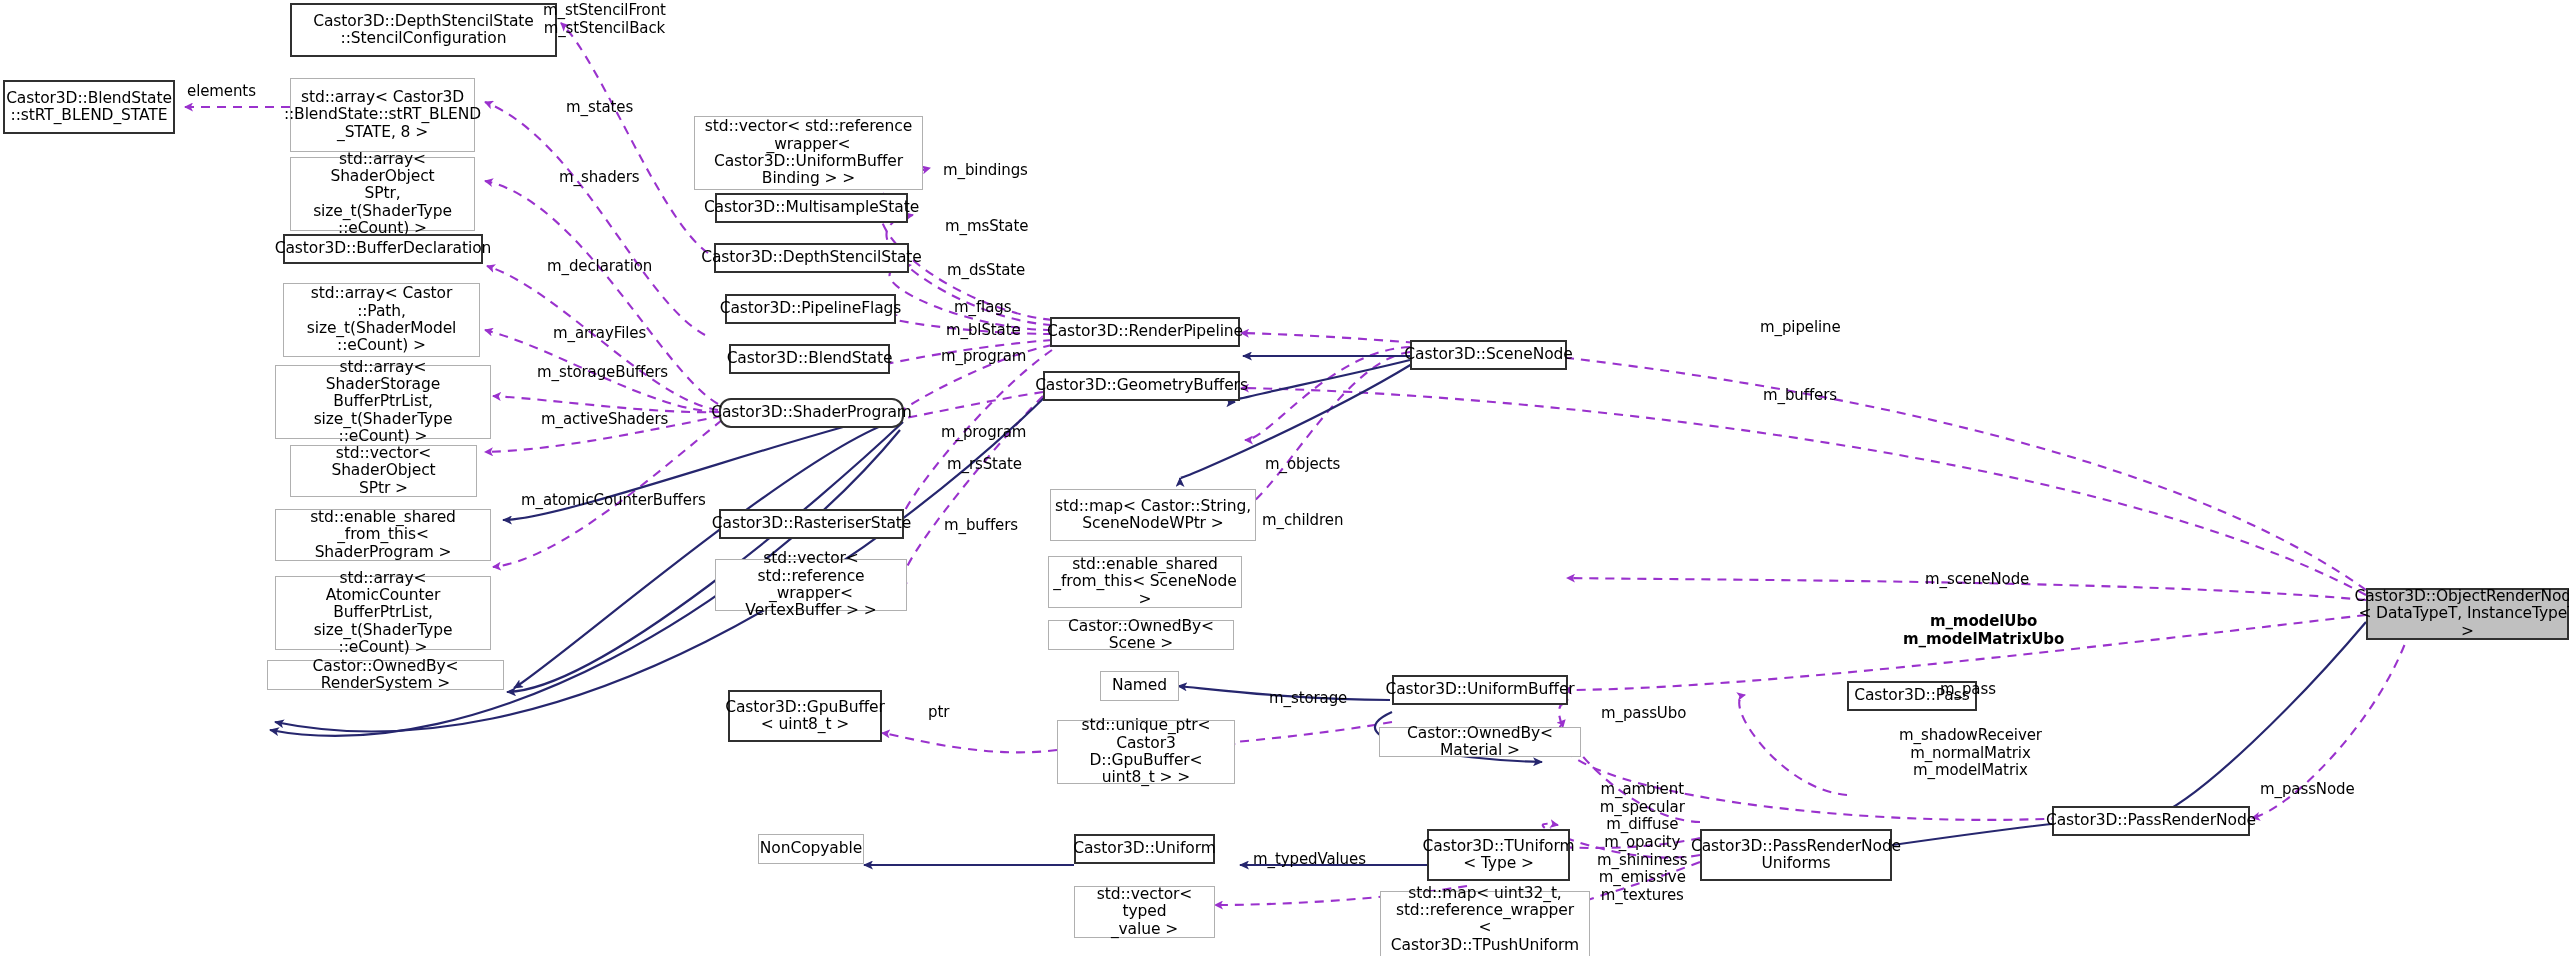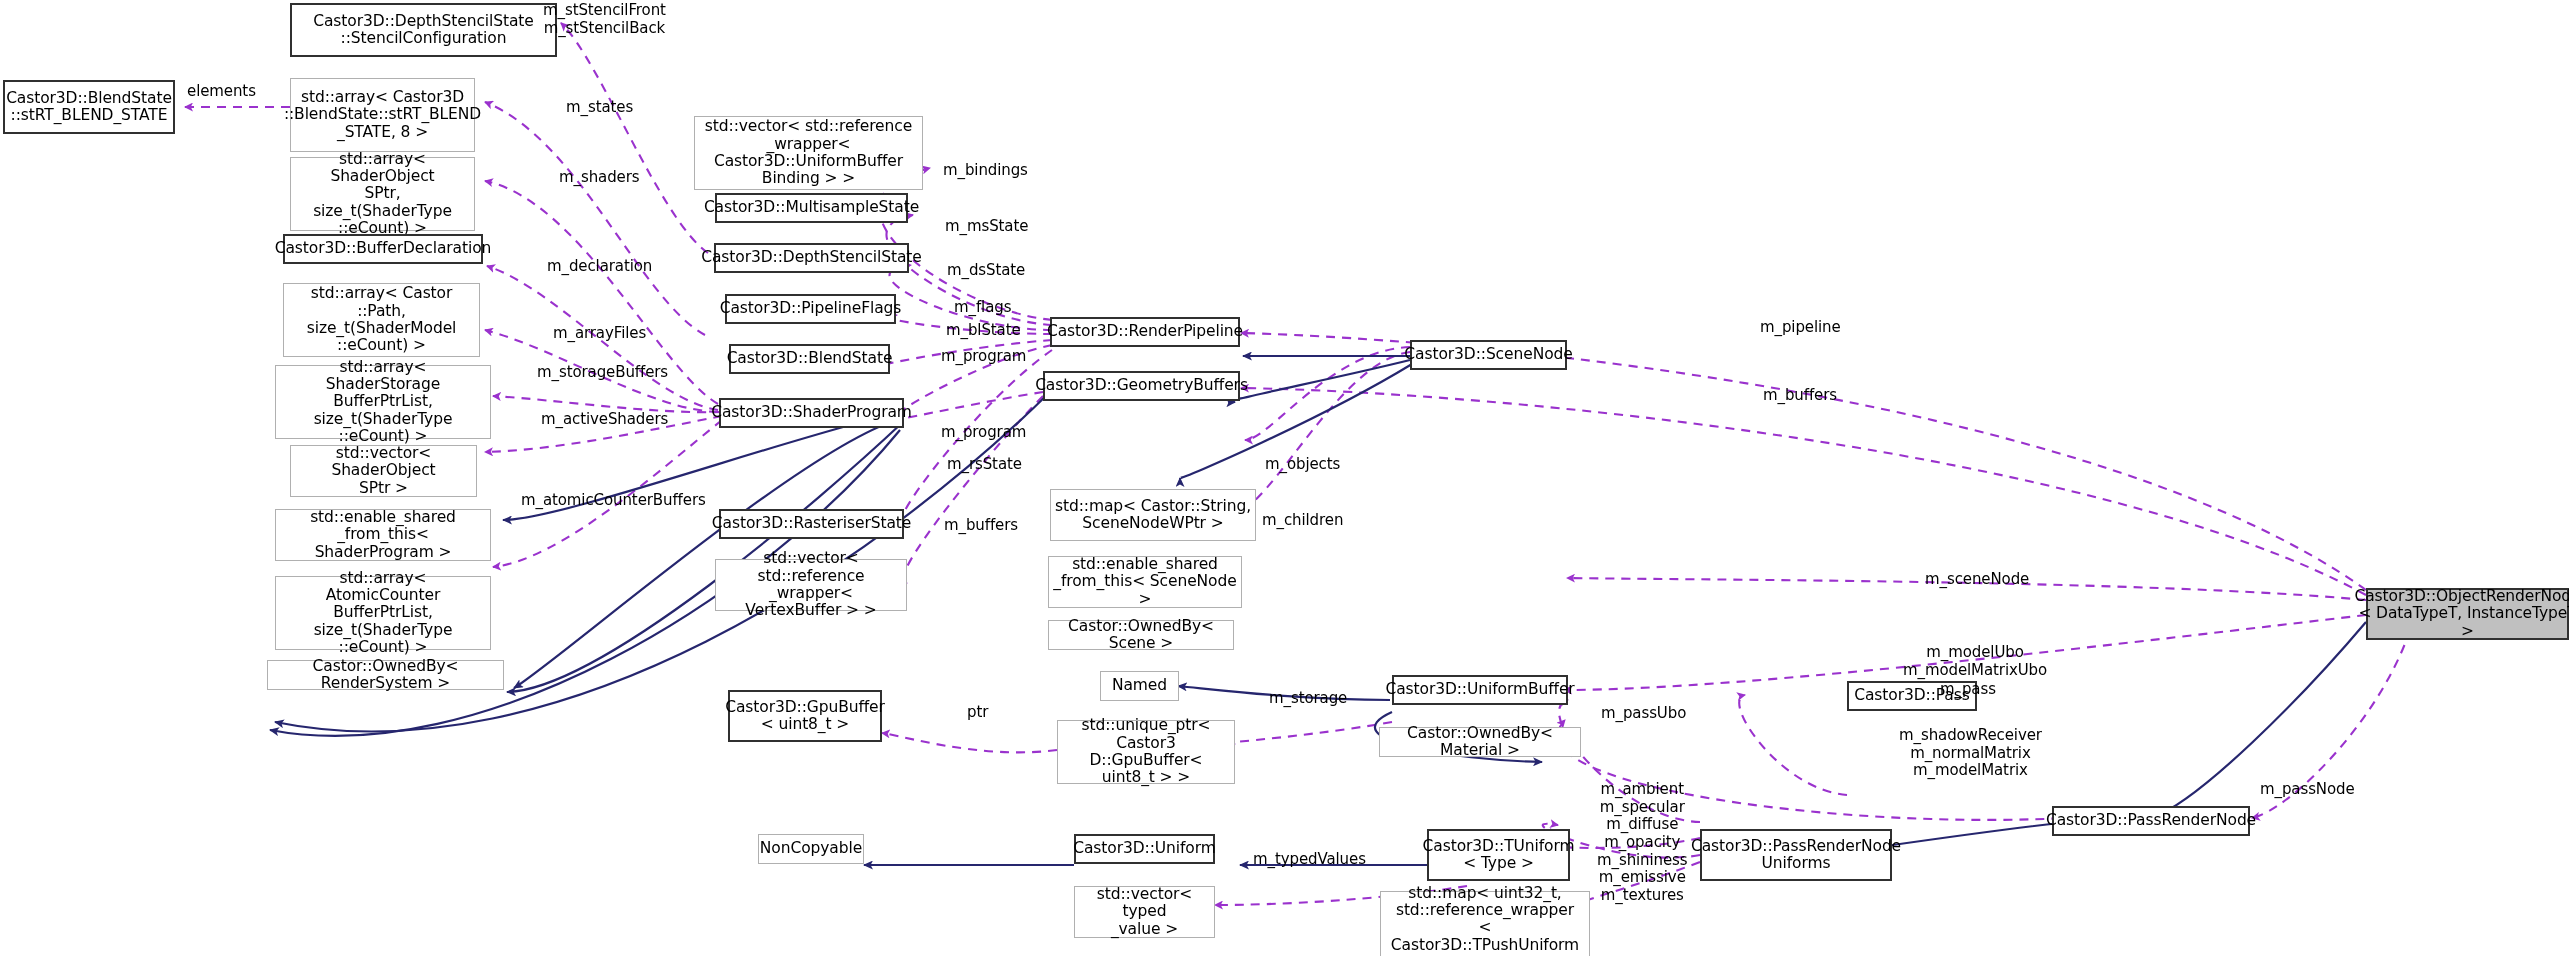--- a/index.html
+++ b/index.html
@@ -171,21 +171,21 @@
 ::eCount) &gt;</div>
   <div class="node" style="left:267px;top:660px;width:237px;height:30px;">Castor::OwnedBy&lt; RenderSystem &gt;</div>
 
   <div class="node" style="left:694px;top:116px;width:229px;height:74px;">std::vector&lt; std::reference
 _wrapper&lt; Castor3D::UniformBuffer
 Binding &gt; &gt;</div>
   <div class="node solid" style="left:715px;top:193px;width:193px;height:30px;">Castor3D::MultisampleState</div>
   <div class="node solid" style="left:714px;top:243px;width:195px;height:30px;">Castor3D::DepthStencilState</div>
   <div class="node solid" style="left:725px;top:294px;width:171px;height:30px;">Castor3D::PipelineFlags</div>
   <div class="node solid" style="left:729px;top:344px;width:161px;height:30px;">Castor3D::BlendState</div>
-  <div class="node solid" style="left:719px;top:398px;width:185px;height:30px;">Castor3D::ShaderProgram</div>
+  <div class="node solid" style="left:719px;top:398px;width:185px;height:30px;border-radius:12px;">Castor3D::ShaderProgram</div>
   <div class="node solid" style="left:719px;top:509px;width:185px;height:30px;">Castor3D::RasteriserState</div>
   <div class="node" style="left:715px;top:559px;width:192px;height:52px;">std::vector&lt; std::reference
 _wrapper&lt; VertexBuffer &gt; &gt;</div>
   <div class="node solid" style="left:728px;top:690px;width:154px;height:52px;">Castor3D::GpuBuffer
 &lt; uint8_t &gt;</div>
   <div class="node" style="left:758px;top:834px;width:106px;height:30px;">NonCopyable</div>
 
   <div class="node solid" style="left:1050px;top:317px;width:190px;height:30px;">Castor3D::RenderPipeline</div>
   <div class="node solid" style="left:1043px;top:371px;width:197px;height:30px;">Castor3D::GeometryBuffers</div>
   <div class="node" style="left:1050px;top:489px;width:206px;height:52px;">std::map&lt; Castor::String,
@@ -229,38 +229,38 @@
 
   <div class="elabel" style="left:943px;top:162px;">m_bindings</div>
   <div class="elabel" style="left:945px;top:218px;">m_msState</div>
   <div class="elabel" style="left:947px;top:262px;">m_dsState</div>
   <div class="elabel" style="left:954px;top:299px;">m_flags</div>
   <div class="elabel" style="left:946px;top:322px;">m_blState</div>
   <div class="elabel" style="left:941px;top:348px;">m_program</div>
   <div class="elabel" style="left:941px;top:424px;">m_program</div>
   <div class="elabel" style="left:947px;top:456px;">m_rsState</div>
   <div class="elabel" style="left:944px;top:517px;">m_buffers</div>
-  <div class="elabel" style="left:967px;top:704px;">ptr</div>
+  <div class="elabel" style="left:928px;top:704px;">ptr</div>
 
   <div class="elabel" style="left:1265px;top:456px;">m_objects</div>
   <div class="elabel" style="left:1262px;top:512px;">m_children</div>
   <div class="elabel" style="left:1269px;top:690px;">m_storage</div>
   <div class="elabel" style="left:1253px;top:851px;">m_typedValues</div>
   <div class="elabel" style="left:1601px;top:705px;">m_passUbo</div>
   <div class="elabel" style="left:1597px;top:781px;">m_ambient
 m_specular
 m_diffuse
 m_opacity
 m_shininess
 m_emissive
 m_textures</div>
   <div class="elabel" style="left:1940px;top:681px;">m_pass</div>
   <div class="elabel" style="left:1899px;top:727px;">m_shadowReceiver
 m_normalMatrix
 m_modelMatrix</div>
   <div class="elabel" style="left:1925px;top:571px;">m_sceneNode</div>
-  <div class="elabel" style="left:1903px;top:644px;">m_modelUbo
+  <div class="elabel" style="left:1903px;top:613px;font-weight:bold;">m_modelUbo
 m_modelMatrixUbo</div>
   <div class="elabel" style="left:1760px;top:319px;">m_pipeline</div>
   <div class="elabel" style="left:1763px;top:387px;">m_buffers</div>
   <div class="elabel" style="left:2260px;top:781px;">m_passNode</div>
 
 </div>
 
 </body></html>

